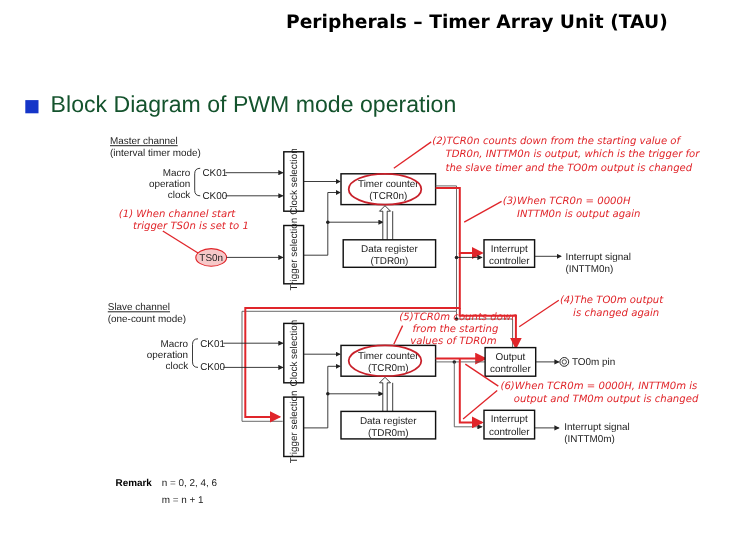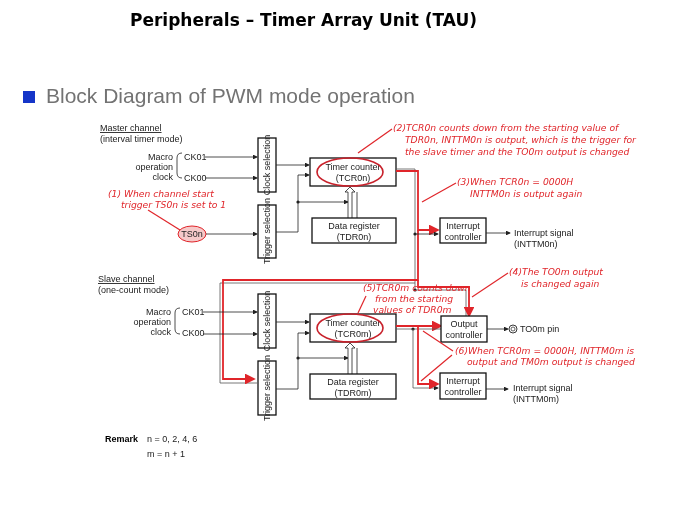--- a/index.html
+++ b/index.html
@@ -1,19 +1,19 @@
 <!DOCTYPE html>
 <html><head>
 <meta charset="utf-8">
 <style>
   html,body{margin:0;padding:0;background:#fff;}
   body{width:675px;height:506px;position:relative;overflow:hidden;font-family:"Liberation Sans",sans-serif;}
-  .title{position:absolute;left:0;width:607px;top:10px;text-align:center;font-family:"DejaVu Sans",sans-serif;font-weight:bold;font-size:17px;color:#000;}
+  .title{position:absolute;left:0;width:607px;top:10px;text-align:right;font-family:"DejaVu Sans",sans-serif;font-weight:bold;font-size:17px;color:#000;}
   .bullet-sq{position:absolute;left:23px;top:91px;width:12px;height:12px;background:#1535c8;}
-  .bullet-text{position:absolute;left:46px;top:84px;font-size:21px;color:#737373;}
+  .bullet-text{position:absolute;left:46px;top:84px;font-size:21px;color:#14532d;}
   svg{position:absolute;left:0;top:0;}
   .t{font-family:"Liberation Sans",sans-serif;font-size:9px;fill:#222;}
   .r{font-family:"DejaVu Sans",sans-serif;font-size:9.2px;fill:#e0252a;font-style:italic;}
   .rb{font-family:"Liberation Sans",sans-serif;font-size:9px;fill:#000;font-weight:bold;}
 </style>
 </head>
 <body>
 
 <div class="title">Peripherals – Timer Array Unit (TAU)</div>
 <div class="bullet-sq"></div>

